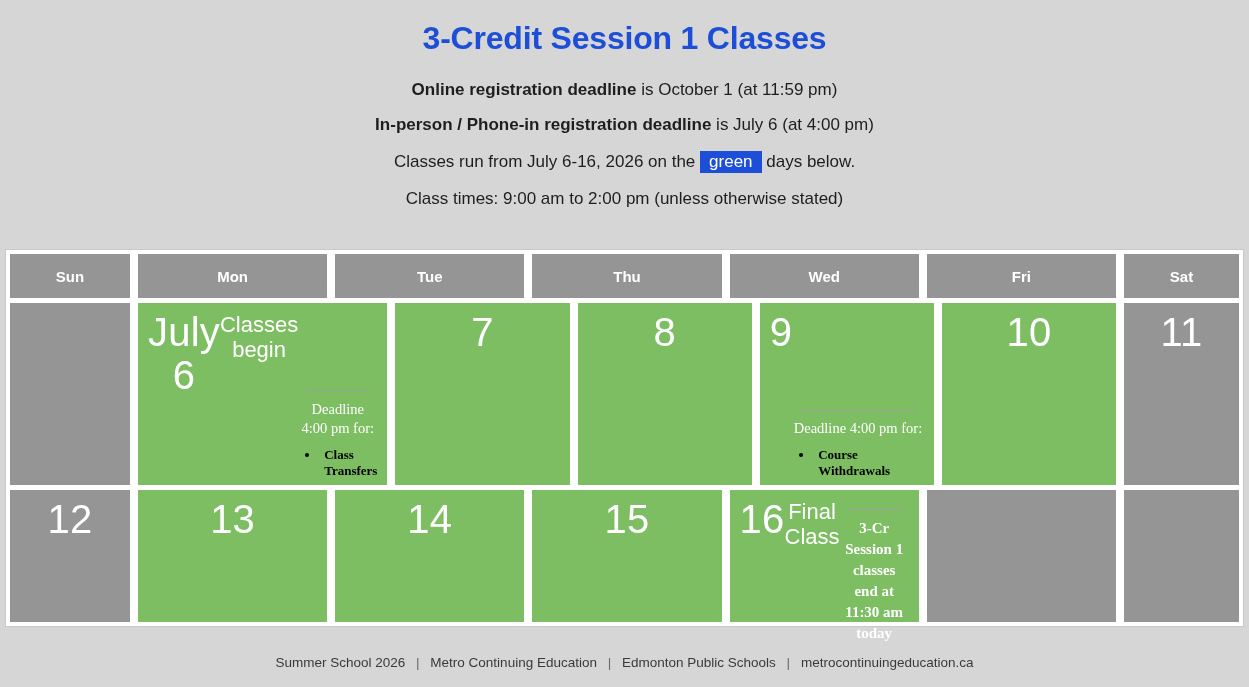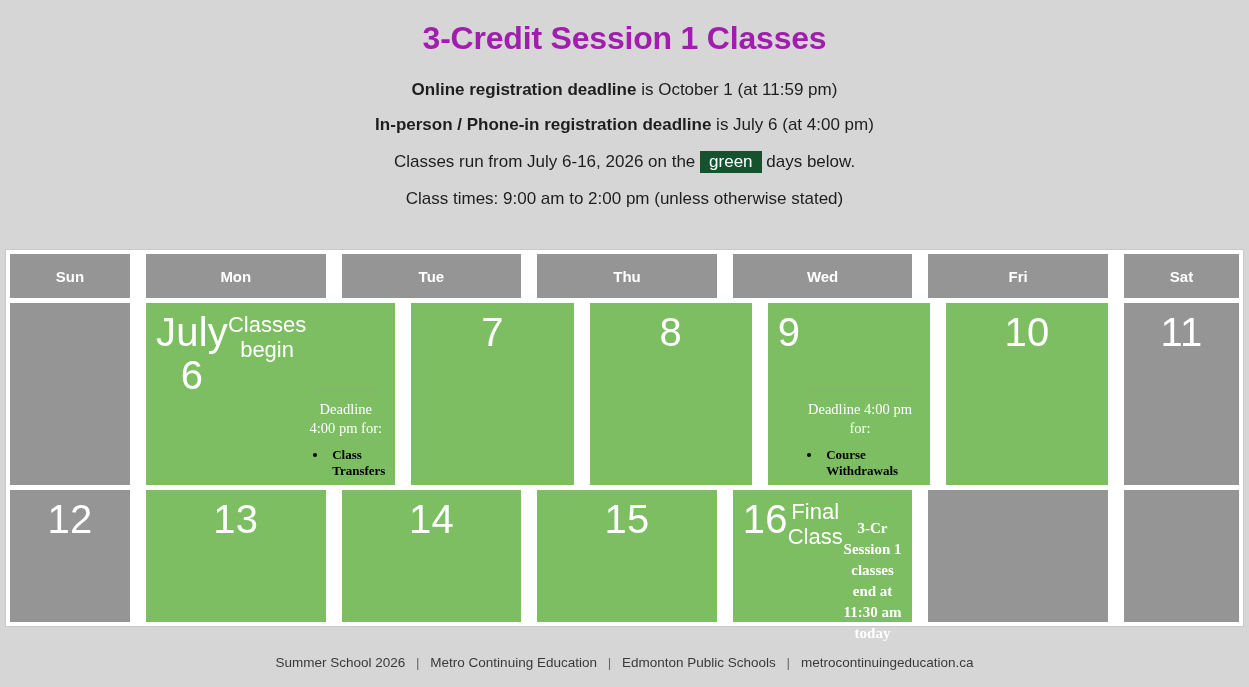--- a/index.html
+++ b/index.html
@@ -24,32 +24,32 @@
   
   .header {
     padding-top: 20px;
     text-align: center;
   }
   .page-title {
     font-size: 32px;
     font-weight: bold;
     letter-spacing: -0.2px;
     margin: 0 0 22px 0;
-    color: #a21caf;
+    color: #1d4ed8;
   }
   .sub-line {
     font-size: 17px;
     line-height: 1.28;
     margin: 0 0 13px 0;
     color: #1e1e1e;
   }
   .sub-line .b { font-weight: bold; }
   .sub-line.tight { margin-bottom: 15px; }
   .green-chip {
-    background: #14532d;
+    background: #1d4ed8;
     color: #ffffff;
     padding: 2px 9px 3px 9px;
     display: inline-block;
     line-height: 1.05;
   }
 
   
   .calendar {
     position: absolute;
     left: 5px;
@@ -62,21 +62,21 @@
   }
   .cal-row {
     display: flex;
     width: 100%;
   }
   .cal-row + .cal-row { margin-top: 5px; }
 
   .cell {
     box-sizing: border-box;
     background: #959595;
-    margin-right: 16px;
+    margin-right: 8px;
     position: relative;
   }
   .cell:last-child { margin-right: 0; }
   .cell.green { background: #7dbe63; }
 
   
   .col-sun { flex: 0 0 120px; }
   .col-wd  { flex: 1 1 0; }
   .col-sat { flex: 0 0 115px; }
 

